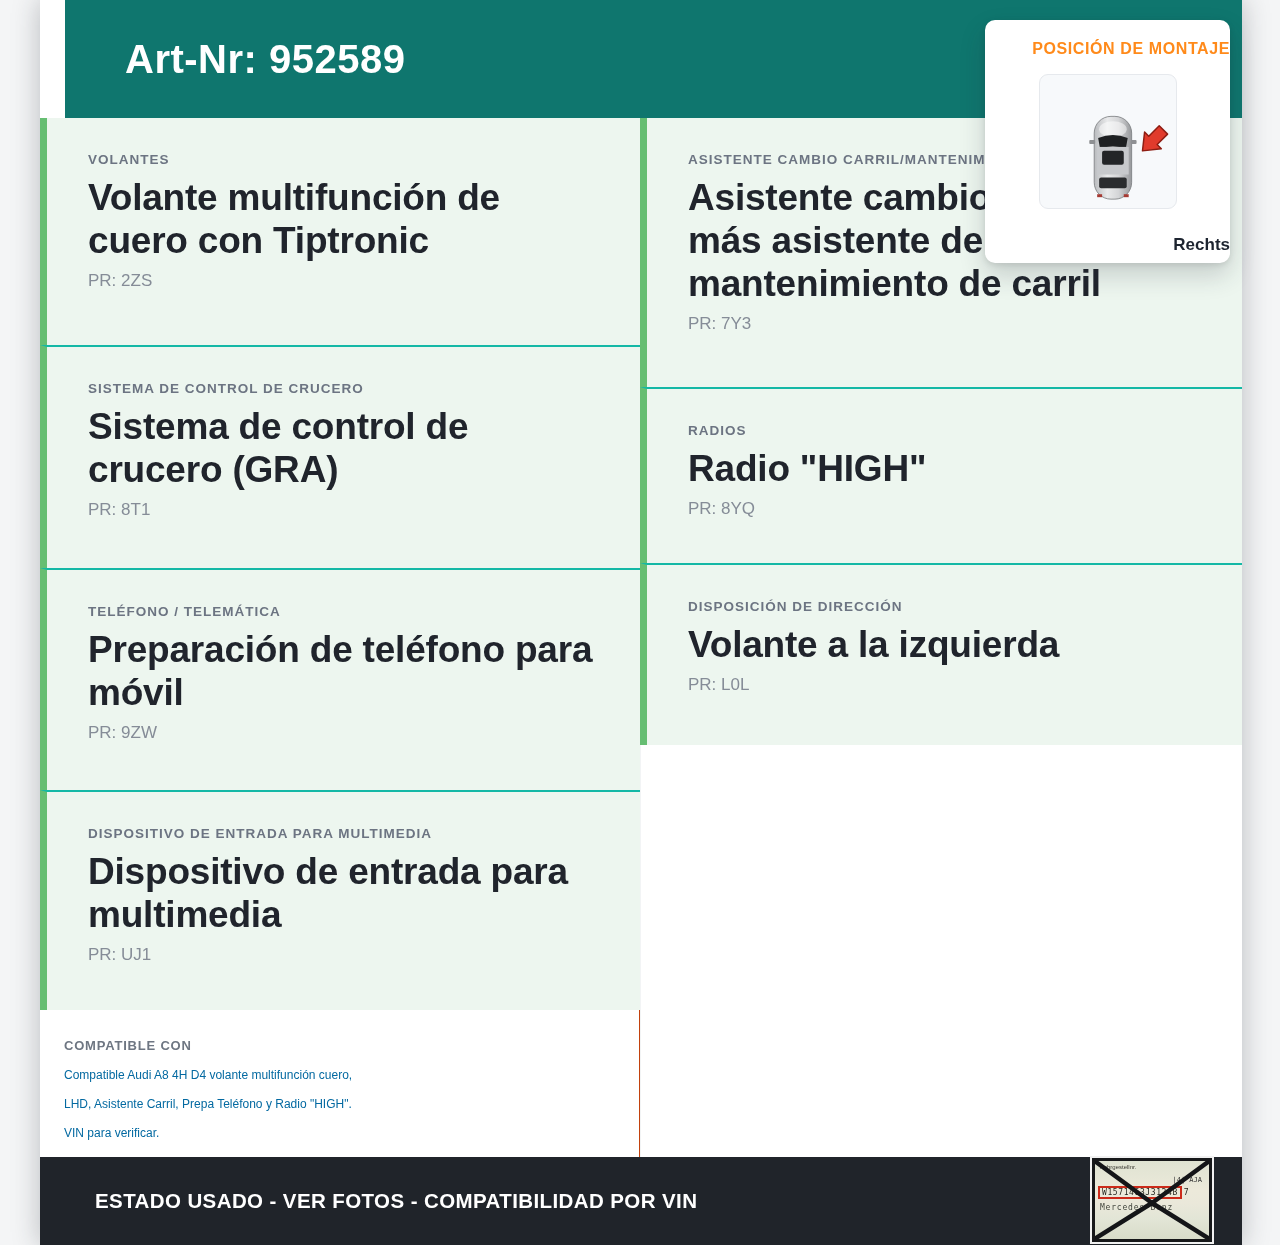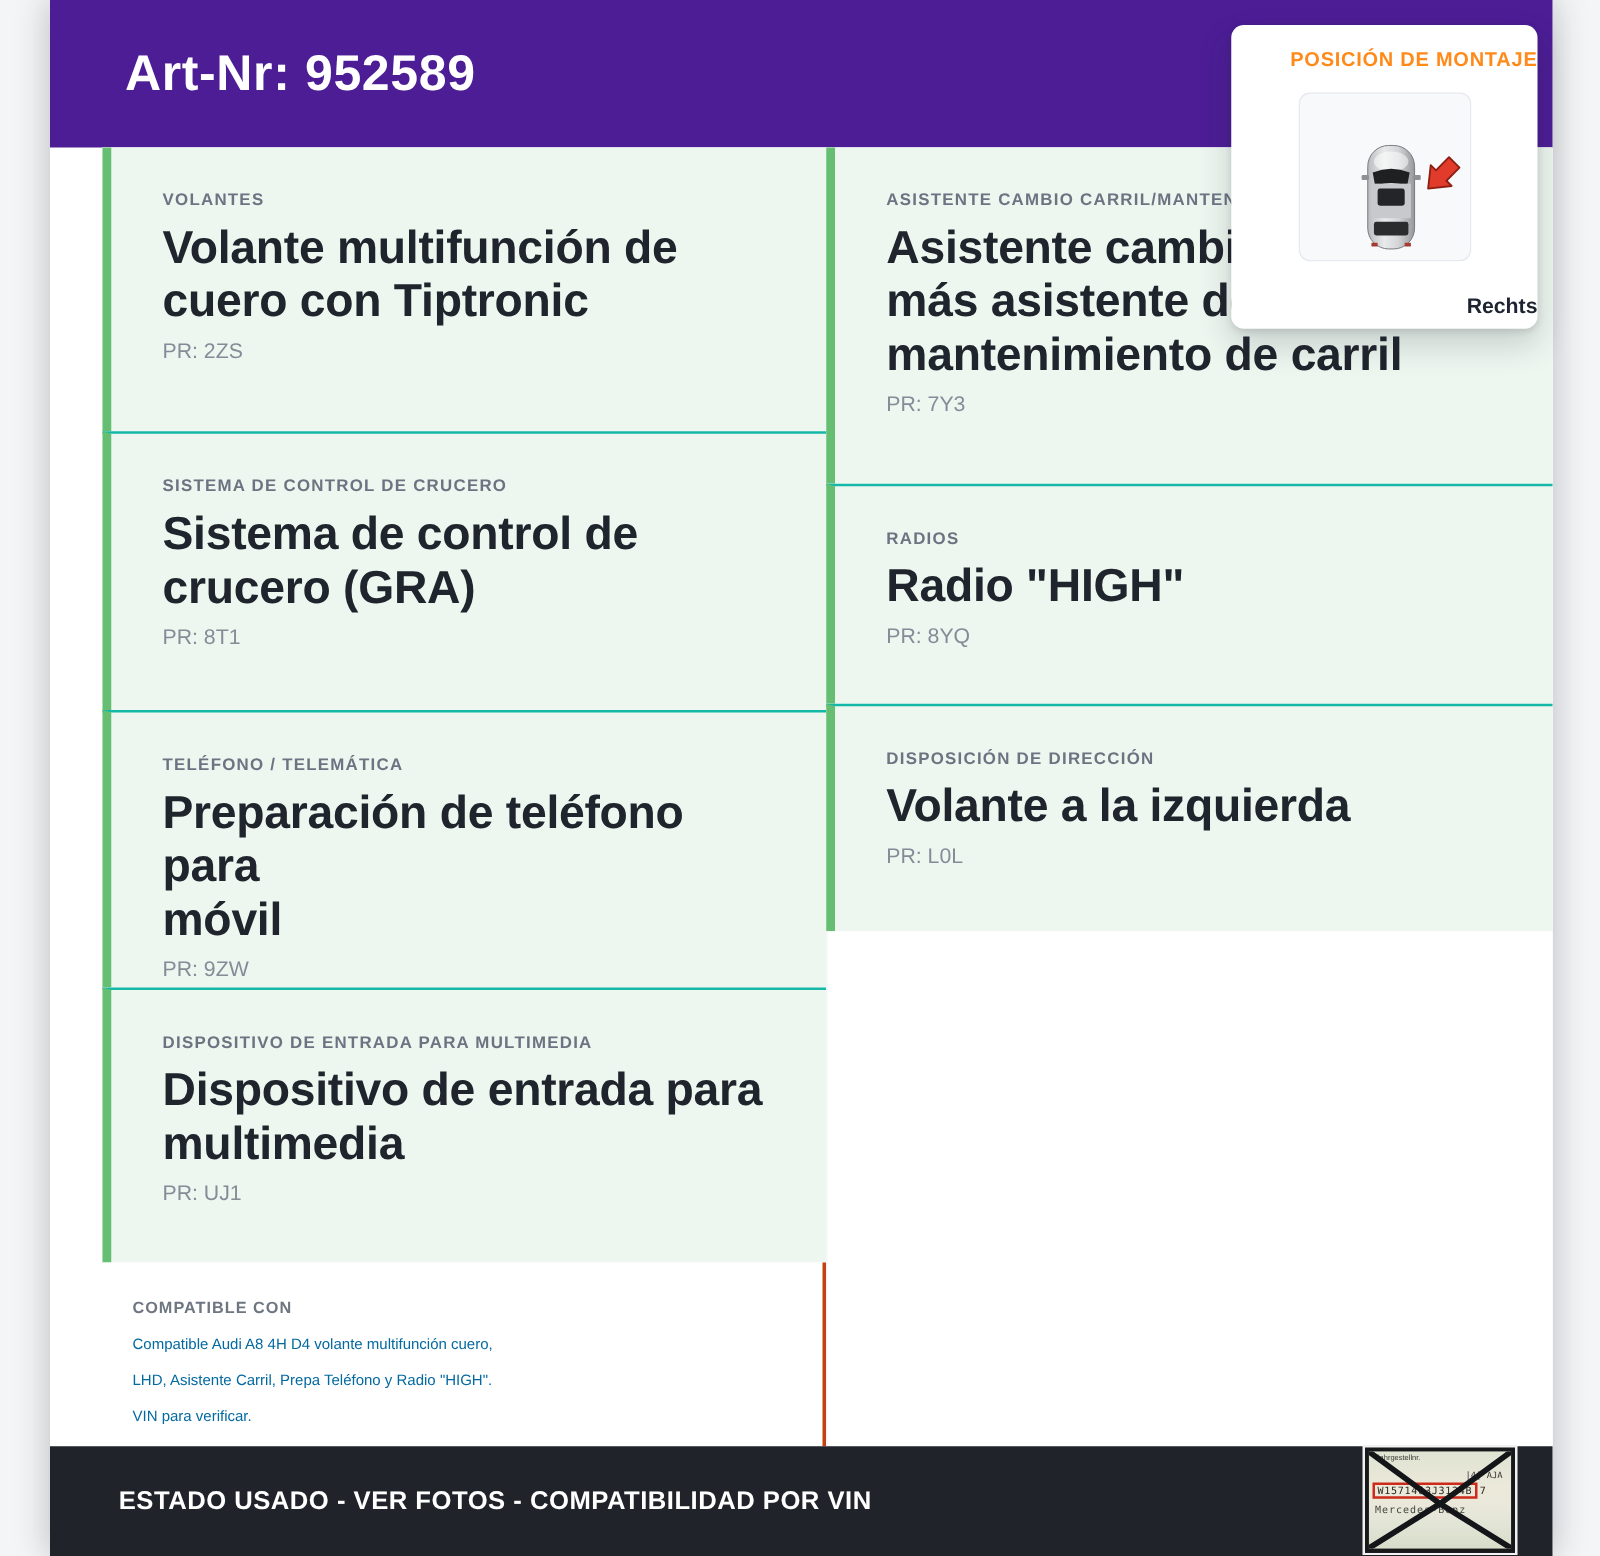--- a/index.html
+++ b/index.html
@@ -11,59 +11,59 @@
   }
   .page{
     position:relative;
     margin-left:40px;
     width:1202px;height:1245px;
     background:#ffffff;
     box-shadow:0 0 26px rgba(30,35,45,.28);
   }
   
   .banner{
-    height:118px;background:#4c1d95;
+    height:118px;background:#0f766e;
     display:flex;align-items:center;
-    padding-left:60px;box-sizing:border-box;
+    padding-left:60px;box-sizing:border-box;margin-left:25px;
   }
   .banner-title{
     color:#ffffff;font-size:40px;font-weight:800;letter-spacing:.5px;
   }
   
   .mount-card{
     position:absolute;top:20px;left:945px;width:245px;height:243px;
     background:#ffffff;border-radius:10px;z-index:6;
     box-shadow:0 12px 26px rgba(40,45,60,.20), 0 2px 6px rgba(0,0,0,.10);
     text-align:right;padding-top:20px;box-sizing:border-box;
   }
   .mount-title{font-size:16px;font-weight:800;color:#ff8a1a;letter-spacing:.6px;}
   .mount-imgbox{
     width:138px;height:135px;margin:16px auto 0;
     background:#f7f9fb;border:1px solid #e6e9ed;border-radius:9px;
     display:flex;align-items:center;justify-content:center;box-sizing:border-box;
   }
   .mount-value{font-size:17px;font-weight:700;color:#1d2430;margin-top:26px;}
   
-  .columns{display:flex;background:#ffffff;height:1039px;margin-left:42px;}
+  .columns{display:flex;background:#ffffff;height:1039px;}
   .col-left{width:600px;display:flex;flex-direction:column;}
   .col-right{width:602px;display:flex;flex-direction:column;}
   .feature{
     background:#edf6ef;border-left:7px solid #66be72;
     padding:34px 34px 0 41px;box-sizing:border-box;
   }
   .feature.divided{border-top:2px solid #14b8a6;}
   .f-label{font-size:13.5px;font-weight:700;color:#6c7482;letter-spacing:1px;}
   .f-title{
     font-size:37px;font-weight:700;color:#20242c;line-height:43px;
     margin-top:9px;white-space:pre-line;letter-spacing:-.2px;
   }
   .f-pr{font-size:17px;color:#858c97;margin-top:9px;}
   
   .compat{
-    flex:1;background:#ffffff;border-right:3px solid #c2410c;
+    flex:1;background:#ffffff;border-right:1px solid #c2410c;
     padding:28px 30px 0 24px;box-sizing:border-box;
   }
   .compat-label{font-size:13px;font-weight:700;color:#6e7682;letter-spacing:.8px;}
   .compat-body{
     font-size:12px;font-weight:400;color:#0369a1;line-height:29px;
     margin-top:8px;white-space:pre-line;
   }
   .right-filler{flex:1;background:#ffffff;border-left:1px solid #f2f4f5;box-sizing:border-box;}
   
   .footer{

